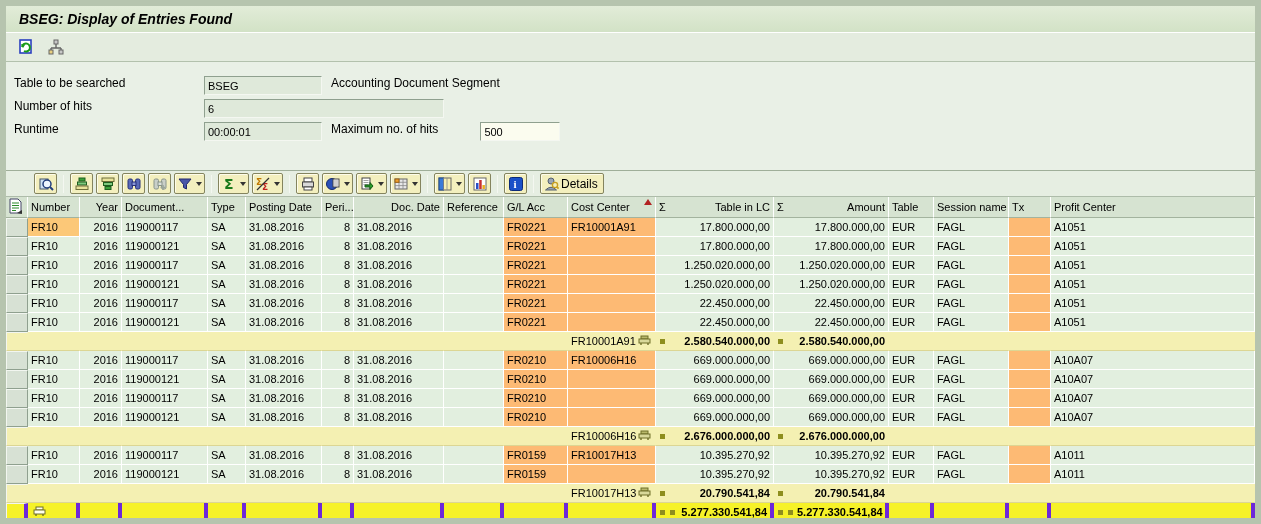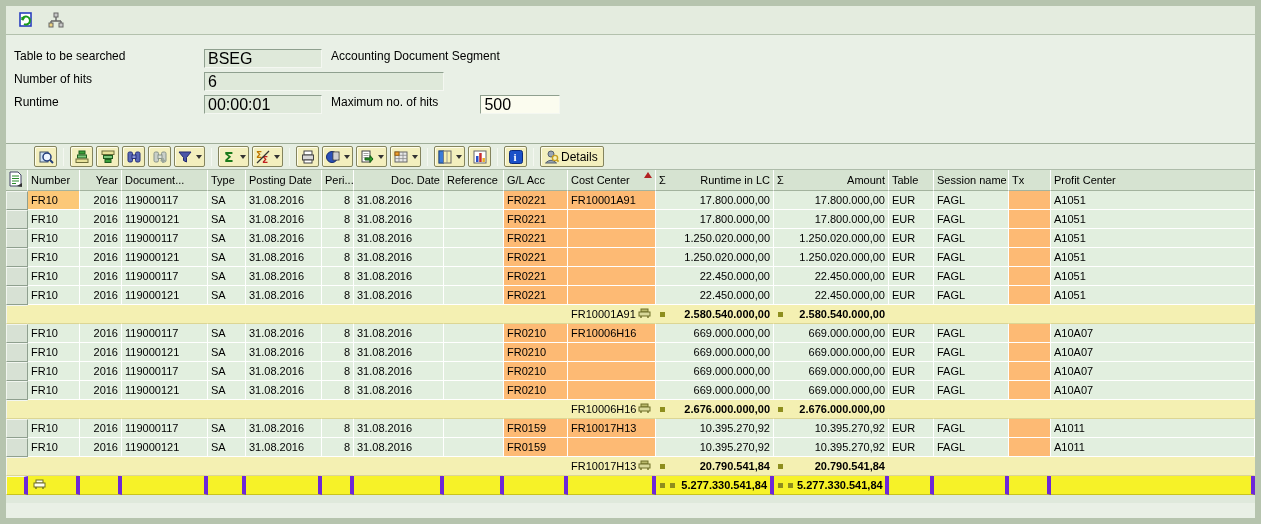--- a/index.html
+++ b/index.html
@@ -32,21 +32,21 @@
     padding-left:10px;
   }
   .appbtn{width:20px;height:20px;display:flex;align-items:center;justify-content:center;cursor:pointer;}
   
   .formarea{padding:14px 0 0 8px;height:100px;}
   .frow{display:flex;align-items:flex-start;height:20px;margin-bottom:3px;font-size:12px;}
   .flabel{width:190px;}
   .fieldbox{
     height:19px;background:#dfe9da;
     border:1px solid;border-color:#8fa08f #f4f7f1 #f4f7f1 #8fa08f;
-    font-size:16px;font-family:"Liberation Sans",sans-serif;
+    font-size:11px;font-family:"Liberation Sans",sans-serif;
     padding:1px 3px;color:#000;
   }
   .fieldbox.editable{background:#fbfcef;}
   .fdesc{margin-left:9px;}
   .f-table{width:118px;}
   .f-hits{width:240px;}
   .f-max{width:80px;margin-left:42px;}
   
   .grid{margin:8px 0 0 0;border-top:1px solid #9fae99;}
   .gridtoolbar{
@@ -106,20 +106,23 @@
   }
   .sq{display:inline-block;width:5px;height:5px;background:#8e8e1e;margin:0 4px 1px 1px;}
   .drill{display:inline-block;vertical-align:-1px;margin:0 2px;}
   .bottomstrip{height:8px;background:#dfe9dc;}
 </style>
 </head>
 <body>
 
 <div class="win">
 
+  <div class="titlebar">
+    <span>BSEG: Display of Entries Found</span>
+  </div>
 
   <div class="apptoolbar">
     <span class="appbtn">
       <svg width="18" height="18" viewBox="0 0 18 18">
         <rect x="3" y="2" width="11" height="13" fill="#fff" stroke="#2a3fbf" stroke-width="1.6"></rect>
         <path d="M5 9 a4 4 0 1 1 2 4" fill="none" stroke="#1a9a1a" stroke-width="2"></path>
         <path d="M4 6 L6 10 L8 7 Z" fill="#1a9a1a"></path>
       </svg>
     </span>
     <span class="appbtn">
@@ -331,21 +334,21 @@
             </th>
             <th>
               <span style="display:block;text-align:left;padding-right:0px">G/L Acc</span>
             </th>
             <th>
               <span style="display:block;text-align:left;padding-right:10px">Cost Center</span>
               <span class="sorttri"></span>
             </th>
             <th>
               <span class="sig">Σ</span>
-              <span style="display:block;text-align:right;padding-right:0px">Runtime in LC</span>
+              <span style="display:block;text-align:right;padding-right:0px">Table in LC</span>
             </th>
             <th>
               <span class="sig">Σ</span>
               <span style="display:block;text-align:right;padding-right:0px">Amount</span>
             </th>
             <th>
               <span style="display:block;text-align:left;padding-right:0px">Table</span>
             </th>
             <th>
               <span style="display:block;text-align:left;padding-right:0px">Session name</span>

